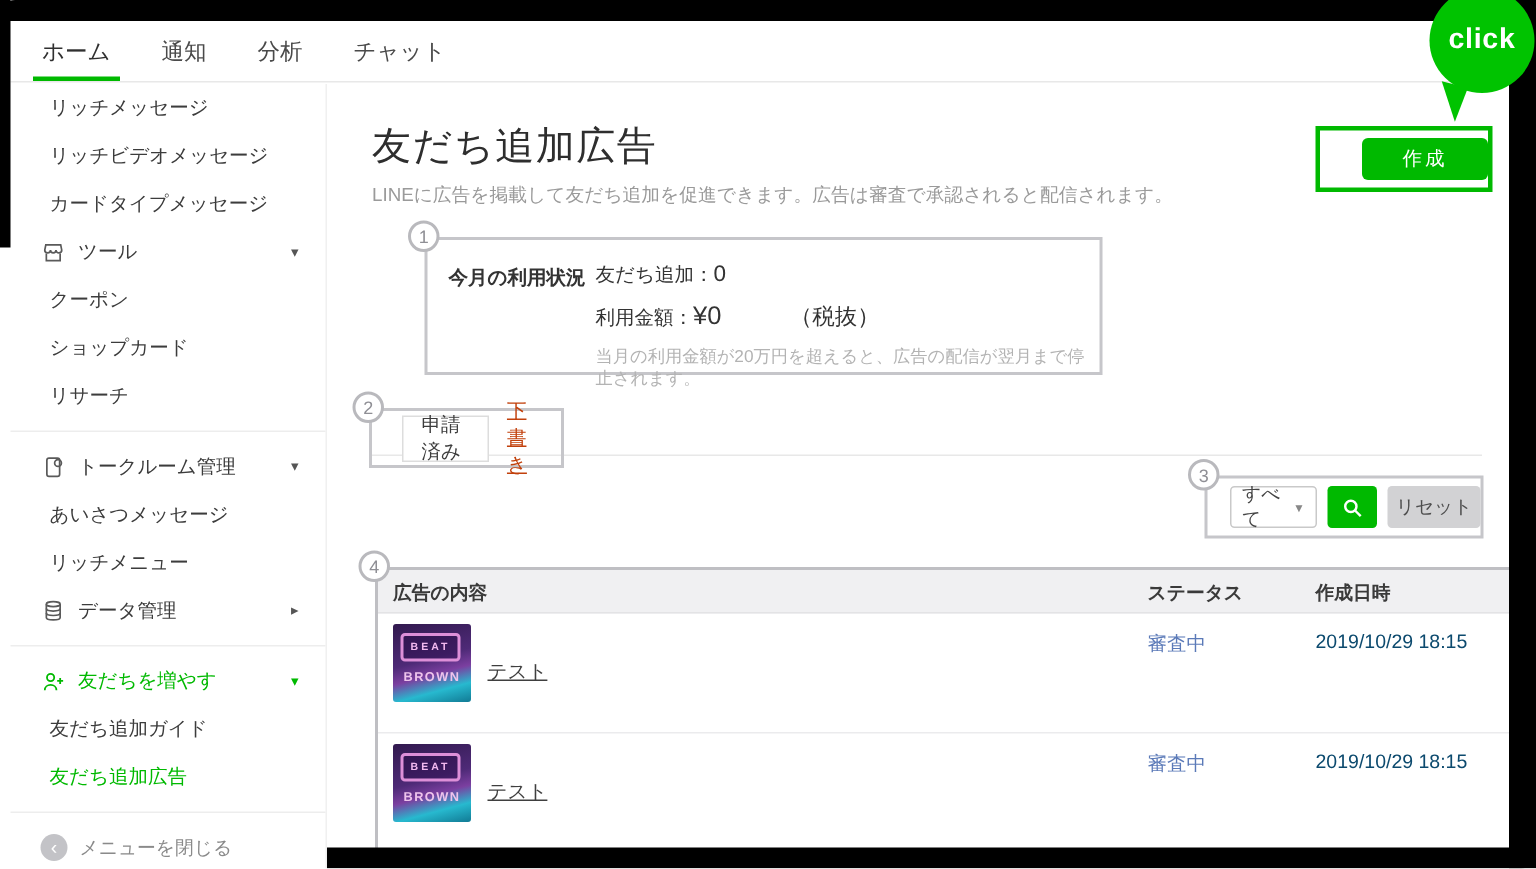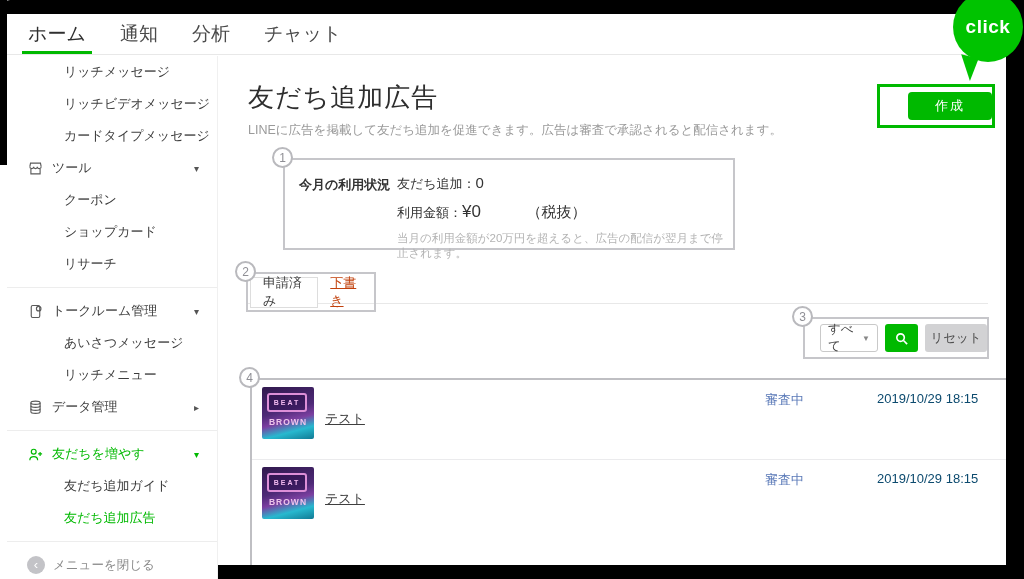--- a/index.html
+++ b/index.html
@@ -8,28 +8,28 @@
   .cur{cursor:pointer;}
 
   
   .frame-top{position:absolute;left:0;top:0;width:1024px;height:14px;background:#000;z-index:5;border-radius:10px 0 0 0;}
   .frame-left{position:absolute;left:0;top:0;width:7px;height:165px;background:#000;z-index:5;}
   .frame-right{position:absolute;left:1006px;top:0;width:18px;height:579px;background:#000;z-index:5;border-radius:0 10px 10px 0;}
   .frame-bottom{position:absolute;left:218px;top:565px;width:806px;height:14px;background:#000;z-index:5;}
 
   
   .topnav{position:absolute;left:7px;top:14px;width:999px;height:41px;background:#fff;border-bottom:1px solid #e8e8e8;display:flex;align-items:stretch;padding-left:21px;gap:34px;box-sizing:border-box;z-index:2;}
-  .nav-item{font-size:19px;color:#4a4a4a;display:flex;align-items:center;position:relative;}
+  .nav-item{font-size:15px;color:#4a4a4a;display:flex;align-items:center;position:relative;}
   .nav-item.active{color:#303030;}
   .nav-item.active::after{content:"";position:absolute;left:-6px;right:-6px;bottom:0;height:3px;background:#00b900;}
 
   
   .sidebar{position:absolute;left:7px;top:56px;width:211px;height:523px;background:#fff;border-right:1px solid #f0f0f0;box-sizing:border-box;z-index:1;}
   .side-item{height:32px;display:flex;align-items:center;font-size:13px;color:#3c3c3c;padding-left:20px;position:relative;}
-  .side-item.lv2{padding-left:57px;}
+  .side-item.lv2{padding-left:26px;}
   .side-item .icon{width:17px;height:17px;margin-right:8px;color:#5a5a5a;display:flex;align-items:center;}
   .side-item .chev{position:absolute;right:18px;font-size:10px;color:#555;}
   .side-item.green, .side-item.green .icon, .side-item.green .chev{color:#00b900;}
   .side-item.active-green{color:#00b900;}
   .side-item.muted{color:#8a8a8a;font-size:12.5px;}
   .side-divider{height:1px;background:#ededed;margin:7px 0;}
   .backcircle{width:18px;height:18px;border-radius:50%;background:#c3c3c7;color:#fff;display:flex;align-items:center;justify-content:center;font-size:13px;margin-right:8px;line-height:1;padding-bottom:2px;box-sizing:border-box;}
 
   
   .main{position:absolute;left:218px;top:56px;width:788px;height:523px;background:#fff;z-index:1;}
@@ -52,21 +52,21 @@
   .usage-title{position:absolute;left:14px;top:16px;font-size:13px;font-weight:bold;color:#333;}
   .usage-right{position:absolute;left:112px;top:14px;font-size:13px;color:#333;}
   .usage-row2{margin-top:9px;}
   .v-big{font-size:15px;}
   .v-money{font-size:17px;}
   .v-tax{font-size:15px;margin-left:42px;}
   .usage-note{margin-top:9px;font-size:11.5px;color:#b3b3b3;}
 
   
   .tab-baseline{position:absolute;left:30px;top:247px;width:740px;height:1px;background:#e8e8e8;z-index:0;}
-  .tabs-anno{left:28px;top:216px;width:130px;height:40px;background:transparent;display:flex;align-items:center;padding-left:2px;}
+  .tabs-anno{left:28px;top:216px;width:130px;height:40px;background:transparent;display:flex;align-items:center;padding-left:20px;}
   .tab{height:31px;display:flex;align-items:center;justify-content:center;font-size:13px;padding:0 12px;box-sizing:border-box;}
   .tab.active{background:#fff;border:1px solid #ddd;color:#3c3c3c;}
   .tab.link{color:#c2410c;text-decoration:underline;}
 
   
   .filter-anno{left:585px;top:261px;width:186px;height:42px;display:flex;align-items:center;gap:7px;padding-left:15px;}
   .filter-select{width:60px;height:28px;border:1px solid #c9c9c9;border-radius:3px;background:#fff;display:flex;align-items:center;justify-content:space-between;padding:0 7px;box-sizing:border-box;font-size:12.5px;color:#444;}
   .filter-select .dd{font-size:8px;color:#888;}
   .search-btn{width:35px;height:28px;background:#00b900;border-radius:3px;display:flex;align-items:center;justify-content:center;}
   .reset-btn{width:65px;height:28px;background:#d2d2d4;border-radius:3px;color:#4e4e4e;font-size:12.5px;display:flex;align-items:center;justify-content:center;}
@@ -218,20 +218,25 @@
               <circle cx="10.5" cy="10.5" r="6"></circle>
               <line x1="15.2" y1="15.2" x2="21" y2="21"></line>
             </svg>
           </span>
         </div>
       <div class="reset-btn cur">リセット</div>
     </div>
 
     <div class="anno-num" style="left:21px;top:311px;">4</div>
     <div class="anno-box table-anno">
+      <div class="thead">
+        <div class="th c1">広告の内容</div>
+        <div class="th c2">ステータス</div>
+        <div class="th c3">作成日時</div>
+      </div>
       <div class="trow first">
         <div class="thumb">
           <div class="sign">BEAT</div>
           <div class="brown">BROWN</div>
         </div>
         <a class="ad-name cur">テスト</a>
         <div class="ad-status cur">審査中</div>
         <div class="ad-date">2019/10/29 18:15</div>
       </div>
       <div class="trow">

